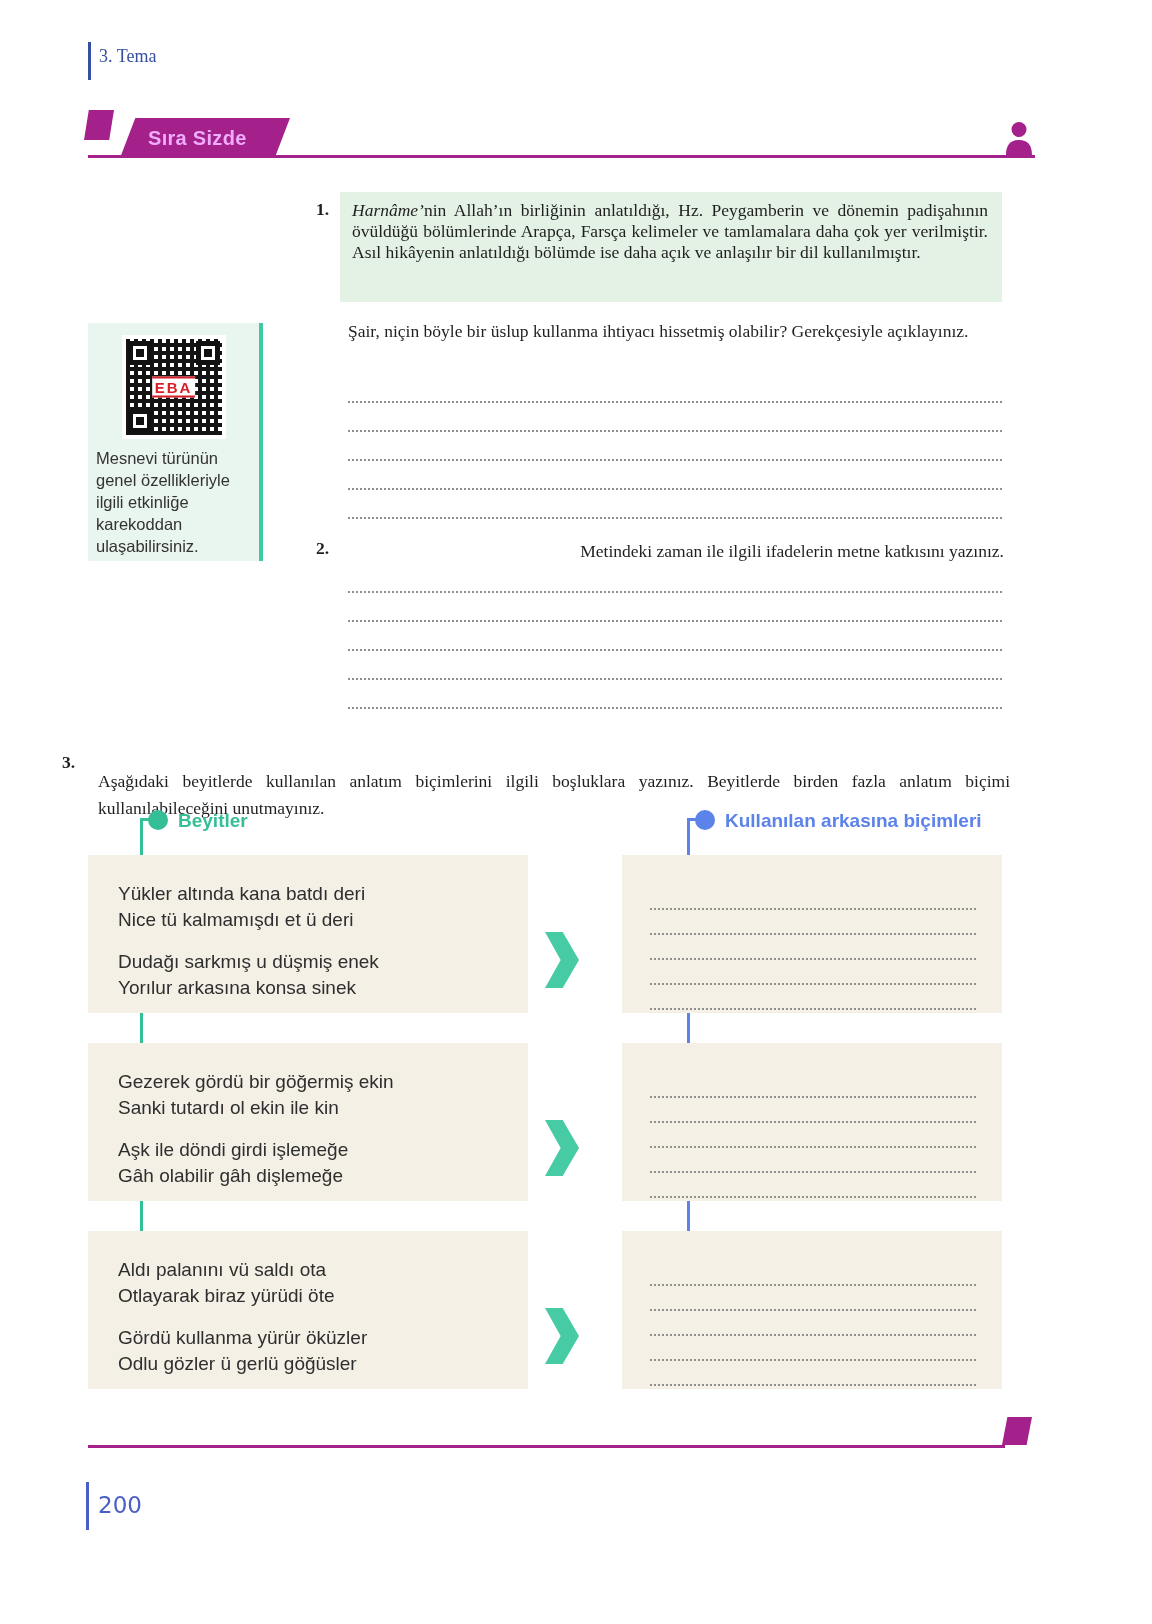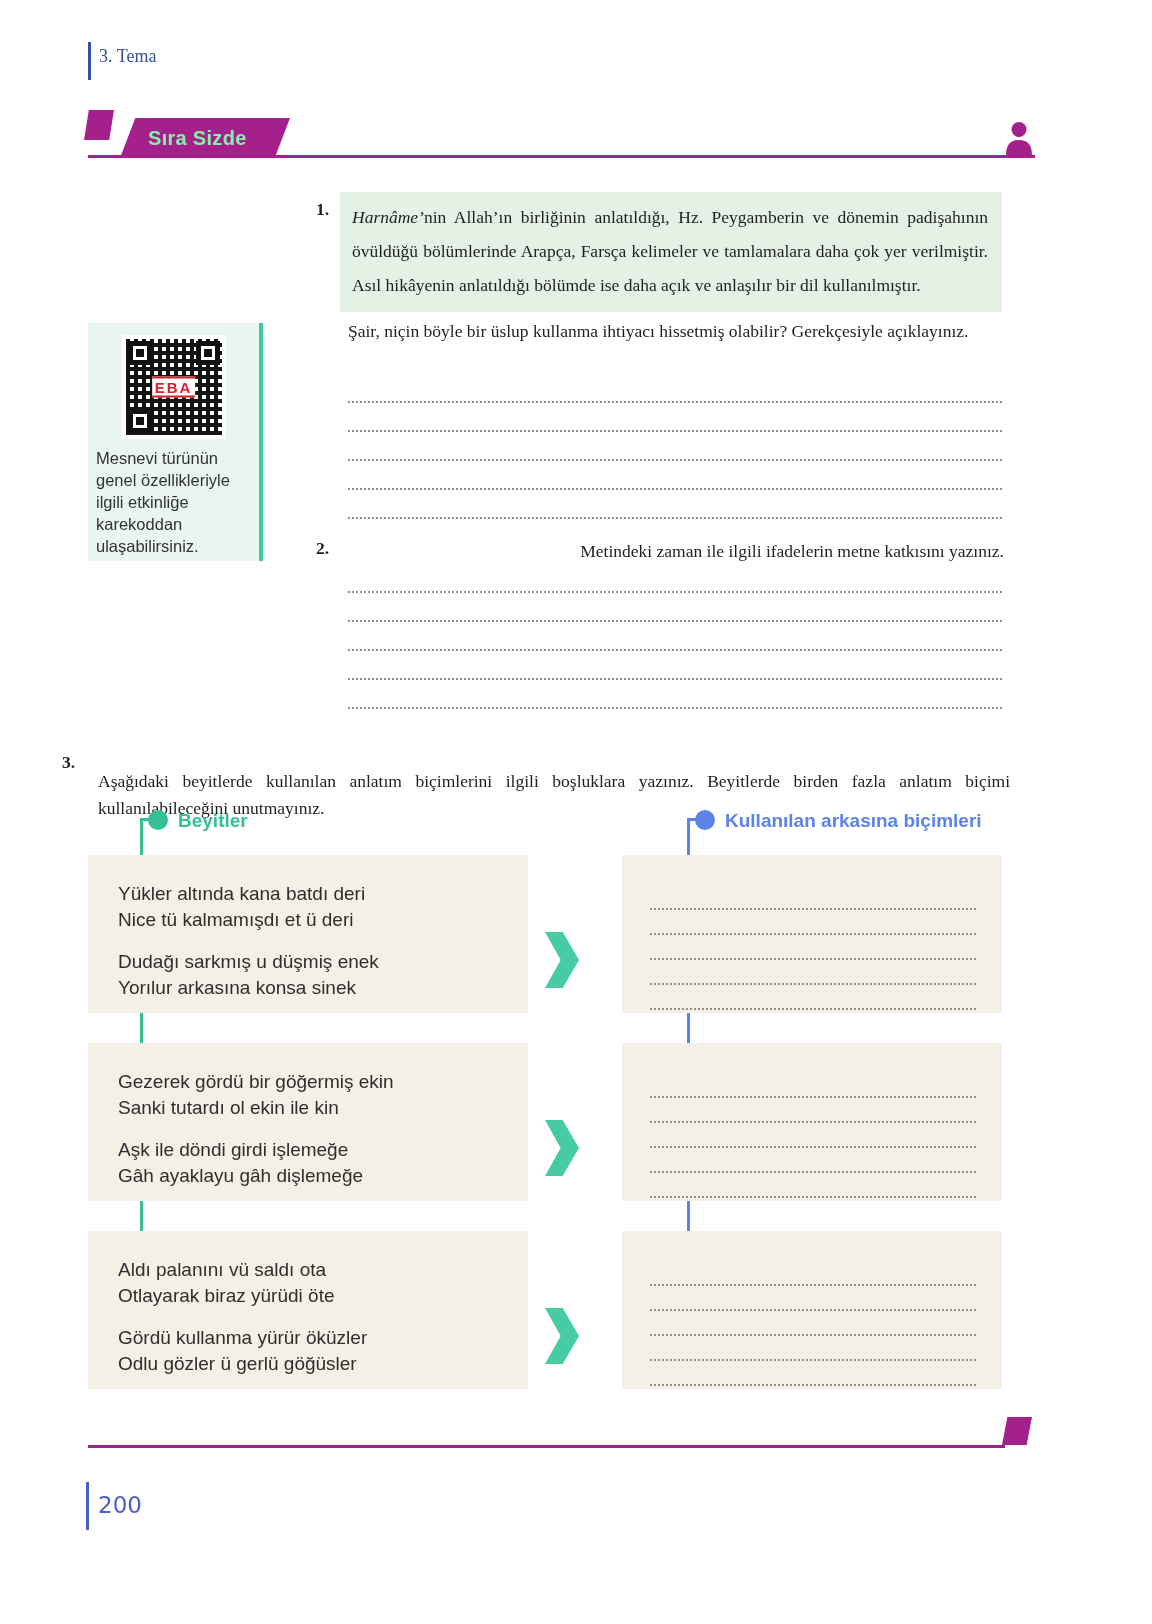--- a/index.html
+++ b/index.html
@@ -25,33 +25,33 @@
   
   .tema-bar{position:absolute;left:88px;top:42px;width:3px;height:38px;background:var(--blue-ink);}
   .tema-text{position:absolute;left:99px;top:46px;font-size:18px;color:var(--blue-ink);}
 
   
   .corner-sq{position:absolute;left:84px;top:110px;width:30px;height:30px;background:var(--magenta);
              clip-path:polygon(16% 0,100% 0,84% 100%,0 100%);}
   .ribbon{position:absolute;left:120px;top:118px;width:170px;height:40px;background:var(--magenta);
           clip-path:polygon(9% 0,100% 0,91% 100%,0 100%);
           display:flex;align-items:center;padding-left:28px;
-          font-family:"Liberation Sans",sans-serif;font-weight:bold;font-size:20px;color:#86efac;letter-spacing:.3px;}
+          font-family:"Liberation Sans",sans-serif;font-weight:bold;font-size:20px;color:#f0abfc;letter-spacing:.3px;}
   .hline-top{position:absolute;left:88px;top:155px;width:947px;height:3px;background:var(--magenta);}
   .person-icon{position:absolute;left:1003px;top:121px;width:32px;height:34px;}
 
   
   .qnum{position:absolute;font-weight:bold;font-size:17.5px;}
   .qtext{position:absolute;font-size:17.5px;line-height:27px;text-align:justify;}
   .anslines{position:absolute;left:348px;width:654px;}
   .ansline{height:29px;background:repeating-linear-gradient(90deg,var(--dot) 0 2px,transparent 2px 4px) left bottom/100% 2px no-repeat;}
 
   
   .q1-box{position:absolute;left:340px;top:192px;width:662px;min-height:110px;background:var(--green-bg);
-          padding:8px 14px 10px 12px;font-size:17.5px;line-height:34px;text-align:justify;}
+          padding:8px 14px 10px 12px;font-size:17.5px;line-height:21px;text-align:justify;}
   .q1-box .ital{font-style:italic;}
 
   
   .qr-panel{position:absolute;left:88px;top:323px;width:175px;height:238px;background:var(--qr-bg);
             border-right:4px solid var(--teal-bar);text-align:left;}
   .qr{position:relative;width:96px;height:96px;margin:16px auto 0;background:
         repeating-linear-gradient(0deg,#141414 0 4px,transparent 4px 8px),
         repeating-linear-gradient(90deg,#141414 0 4px,#ffffff 4px 8px);outline:4px solid #fff;}
   .finder{position:absolute;width:24px;height:24px;border:5px solid #111;background:#fff;}
   .finder::after{content:"";position:absolute;left:3px;top:3px;width:8px;height:8px;background:#111;}
@@ -204,21 +204,21 @@
 
   
   <section class="grp">
     <div class="verse-box row2">
       <div class="couplet">
         <div>Gezerek gördü bir göğermiş ekin</div>
         <div>Sanki tutardı ol ekin ile kin</div>
       </div>
       <div class="couplet">
         <div>Aşk ile döndi girdi işlemeğe</div>
-        <div>Gâh ayaklayu gâh dişlemeğe</div>
+        <div>Gâh olabilir gâh dişlemeğe</div>
       </div>
     </div>
     <div class="chev c2"></div>
     <div class="ans-box row2">
       <div class="box-line"></div>
       <div class="box-line"></div>
       <div class="box-line"></div>
       <div class="box-line"></div>
       <div class="box-line"></div>
     </div>

